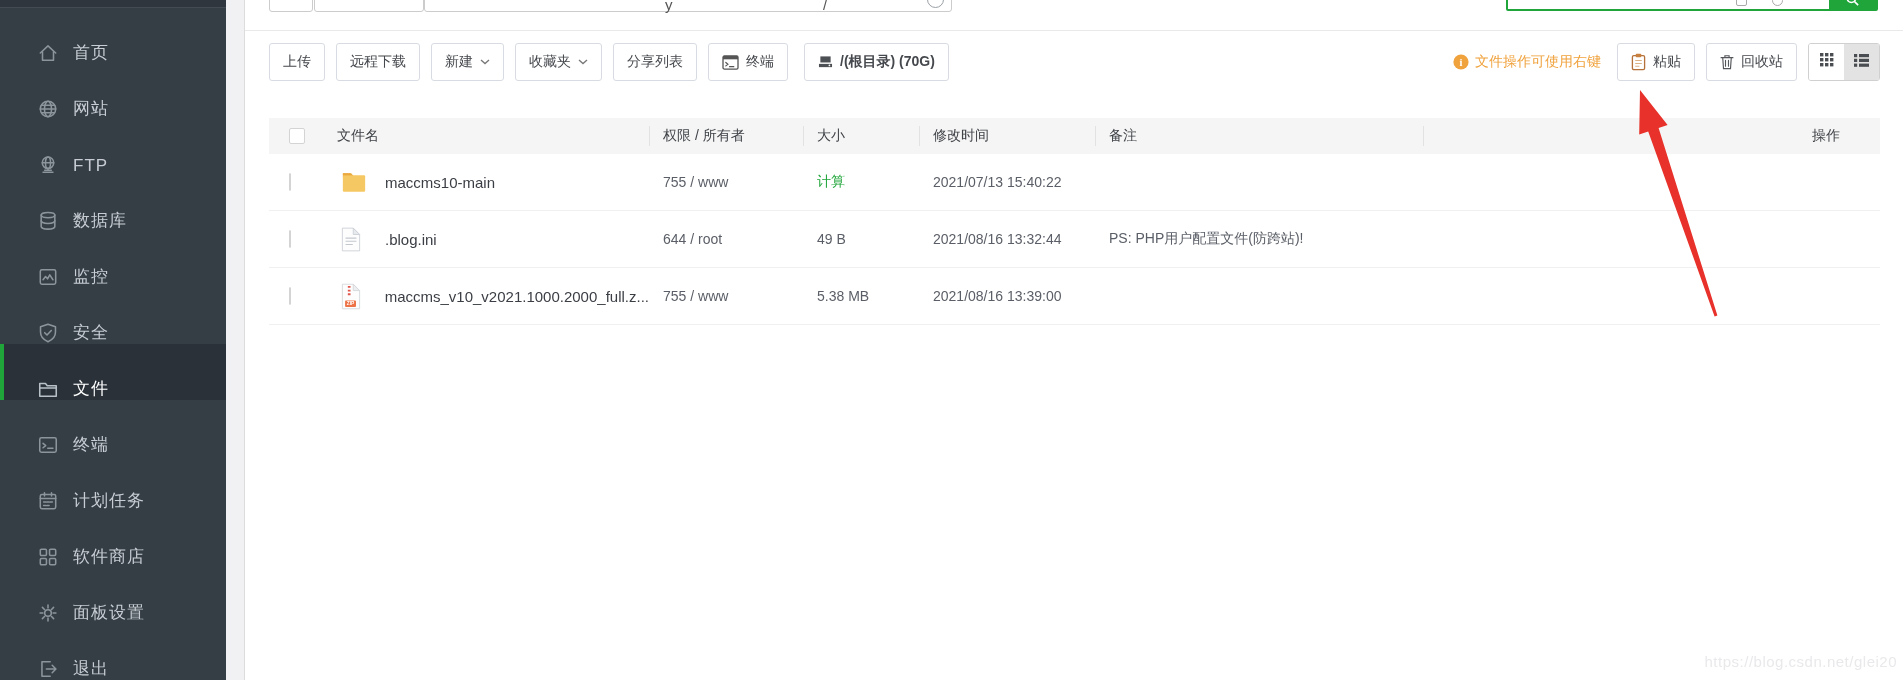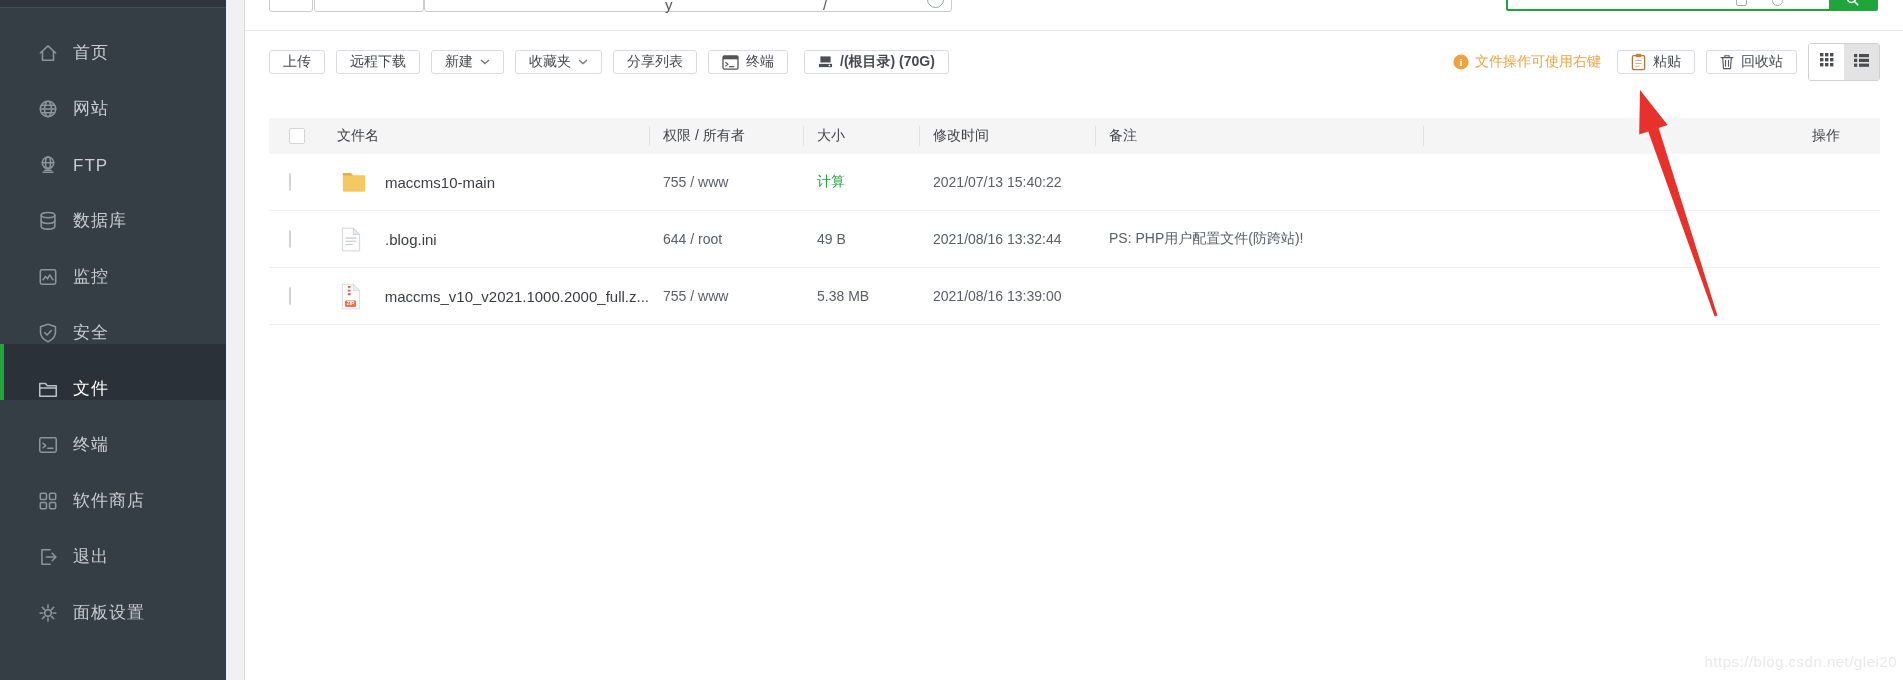--- a/index.html
+++ b/index.html
@@ -37,21 +37,21 @@
                border:2px solid var(--green);border-radius:2px;}
   .frag-search .mini{position:absolute;bottom:3px;width:11px;height:11px;border:1.2px solid #aaa;border-radius:2px;background:#fff;}
   .frag-search .mini.m1{left:228px;}
   .frag-search .mini.m2{left:264px;border-radius:50%;}
   .frag-search .go{position:absolute;right:0;top:0;bottom:0;width:47px;background:var(--green);
                    display:flex;align-items:flex-end;justify-content:center;padding-bottom:2px;}
   .frag-search .go svg{width:15px;height:15px;}
 
   
   .toolbar{position:absolute;left:24px;right:23px;top:42px;height:40px;display:flex;align-items:center;}
-  .btn{display:inline-flex;align-items:center;height:24px;padding:0 13px;background:#fff;
+  .btn{display:inline-flex;align-items:center;height:38px;padding:0 13px;background:#fff;
        border:1px solid #d8dce2;border-radius:3px;font-size:14px;color:#45484d;margin-right:11px;
        cursor:pointer;white-space:nowrap;}
   .btn svg{display:block;}
   .btn .b-icon{margin-right:7px;display:inline-flex;}
   .btn .caret{margin-left:7px;display:inline-flex;}
   .btn.disk{margin-left:5px;font-weight:bold;}
   .tb-right{margin-left:auto;display:flex;align-items:center;}
   .tip{display:flex;align-items:center;color:var(--orange);font-size:14px;margin-right:16px;}
   .tip .t-icon{width:16px;height:16px;margin-right:6px;display:inline-flex;}
   .view-toggle{display:flex;border:1px solid #d0d0d0;border-radius:3px;overflow:hidden;height:38px;margin-right:0;}
@@ -158,45 +158,54 @@
             <svg viewBox="0 0 20 20" fill="none" stroke="currentColor" stroke-width="1.4" stroke-linecap="round" stroke-linejoin="round" style="width:100%;height:100%">
               <rect x="2.5" y="3.5" width="15" height="13" rx="1.5"></rect>
               <path d="M5.5 8.5l2.4 2-2.4 2M9.8 13h4.7"></path>
             </svg>
           </span>
     <span class="side-label">终端</span>
   </div>
         <div class="side-item">
     <span class="side-icon">
             <svg viewBox="0 0 20 20" fill="none" stroke="currentColor" stroke-width="1.4" stroke-linecap="round" stroke-linejoin="round" style="width:100%;height:100%">
+              <rect x="3" y="4" width="14" height="13" rx="1.5"></rect>
+              <path d="M3 7.8h14M6.8 2.5v3M13.2 2.5v3M6 11h2M9 11h2M12 11h2M6 14h2M9 14h2"></path>
+            </svg>
+          </span>
+    <span class="side-label">计划任务</span>
+  </div>
+        <div class="side-item">
+    <span class="side-icon">
+            <svg viewBox="0 0 20 20" fill="none" stroke="currentColor" stroke-width="1.4" stroke-linecap="round" stroke-linejoin="round" style="width:100%;height:100%">
               <rect x="3" y="3" width="5.6" height="5.6" rx="1"></rect>
               <rect x="11.4" y="3" width="5.6" height="5.6" rx="1"></rect>
               <rect x="3" y="11.4" width="5.6" height="5.6" rx="1"></rect>
               <rect x="11.4" y="11.4" width="5.6" height="5.6" rx="1"></rect>
             </svg>
           </span>
     <span class="side-label">软件商店</span>
   </div>
         <div class="side-item">
     <span class="side-icon">
             <svg viewBox="0 0 20 20" fill="none" stroke="currentColor" stroke-width="1.4" stroke-linecap="round" stroke-linejoin="round" style="width:100%;height:100%">
+              <circle cx="10" cy="10" r="3"></circle>
+              <path d="M10 2.8v2.6M10 14.6v2.6M2.8 10h2.6M14.6 10h2.6M4.9 4.9l1.9 1.9M13.2 13.2l1.9 1.9M15.1 4.9l-1.9 1.9M6.8 13.2l-1.9 1.9"></path>
+            </svg>
+          </span>
+    <span class="side-label">面板设置</span>
+  </div>
+        <div class="side-item">
+    <span class="side-icon">
+            <svg viewBox="0 0 20 20" fill="none" stroke="currentColor" stroke-width="1.4" stroke-linecap="round" stroke-linejoin="round" style="width:100%;height:100%">
               <path d="M12 3.5H4.5v13H12"></path>
               <path d="M8.5 10H17M13.8 6.6L17.2 10l-3.4 3.4"></path>
             </svg>
           </span>
     <span class="side-label">退出</span>
-  </div>
-        <div class="side-item">
-    <span class="side-icon">
-            <svg viewBox="0 0 20 20" fill="none" stroke="currentColor" stroke-width="1.4" stroke-linecap="round" stroke-linejoin="round" style="width:100%;height:100%">
-              <circle cx="10" cy="10" r="3"></circle>
-              <path d="M10 2.8v2.6M10 14.6v2.6M2.8 10h2.6M14.6 10h2.6M4.9 4.9l1.9 1.9M13.2 13.2l1.9 1.9M15.1 4.9l-1.9 1.9M6.8 13.2l-1.9 1.9"></path>
-            </svg>
-          </span>
-    <span class="side-label">面板设置</span>
   </div>
       </div>
   </div>
   <div class="gap-strip"></div>
 
   <div class="content">
 
     <div class="frag-box frag-a"></div>
     <div class="frag-box frag-b"></div>
     <div class="frag-input">

